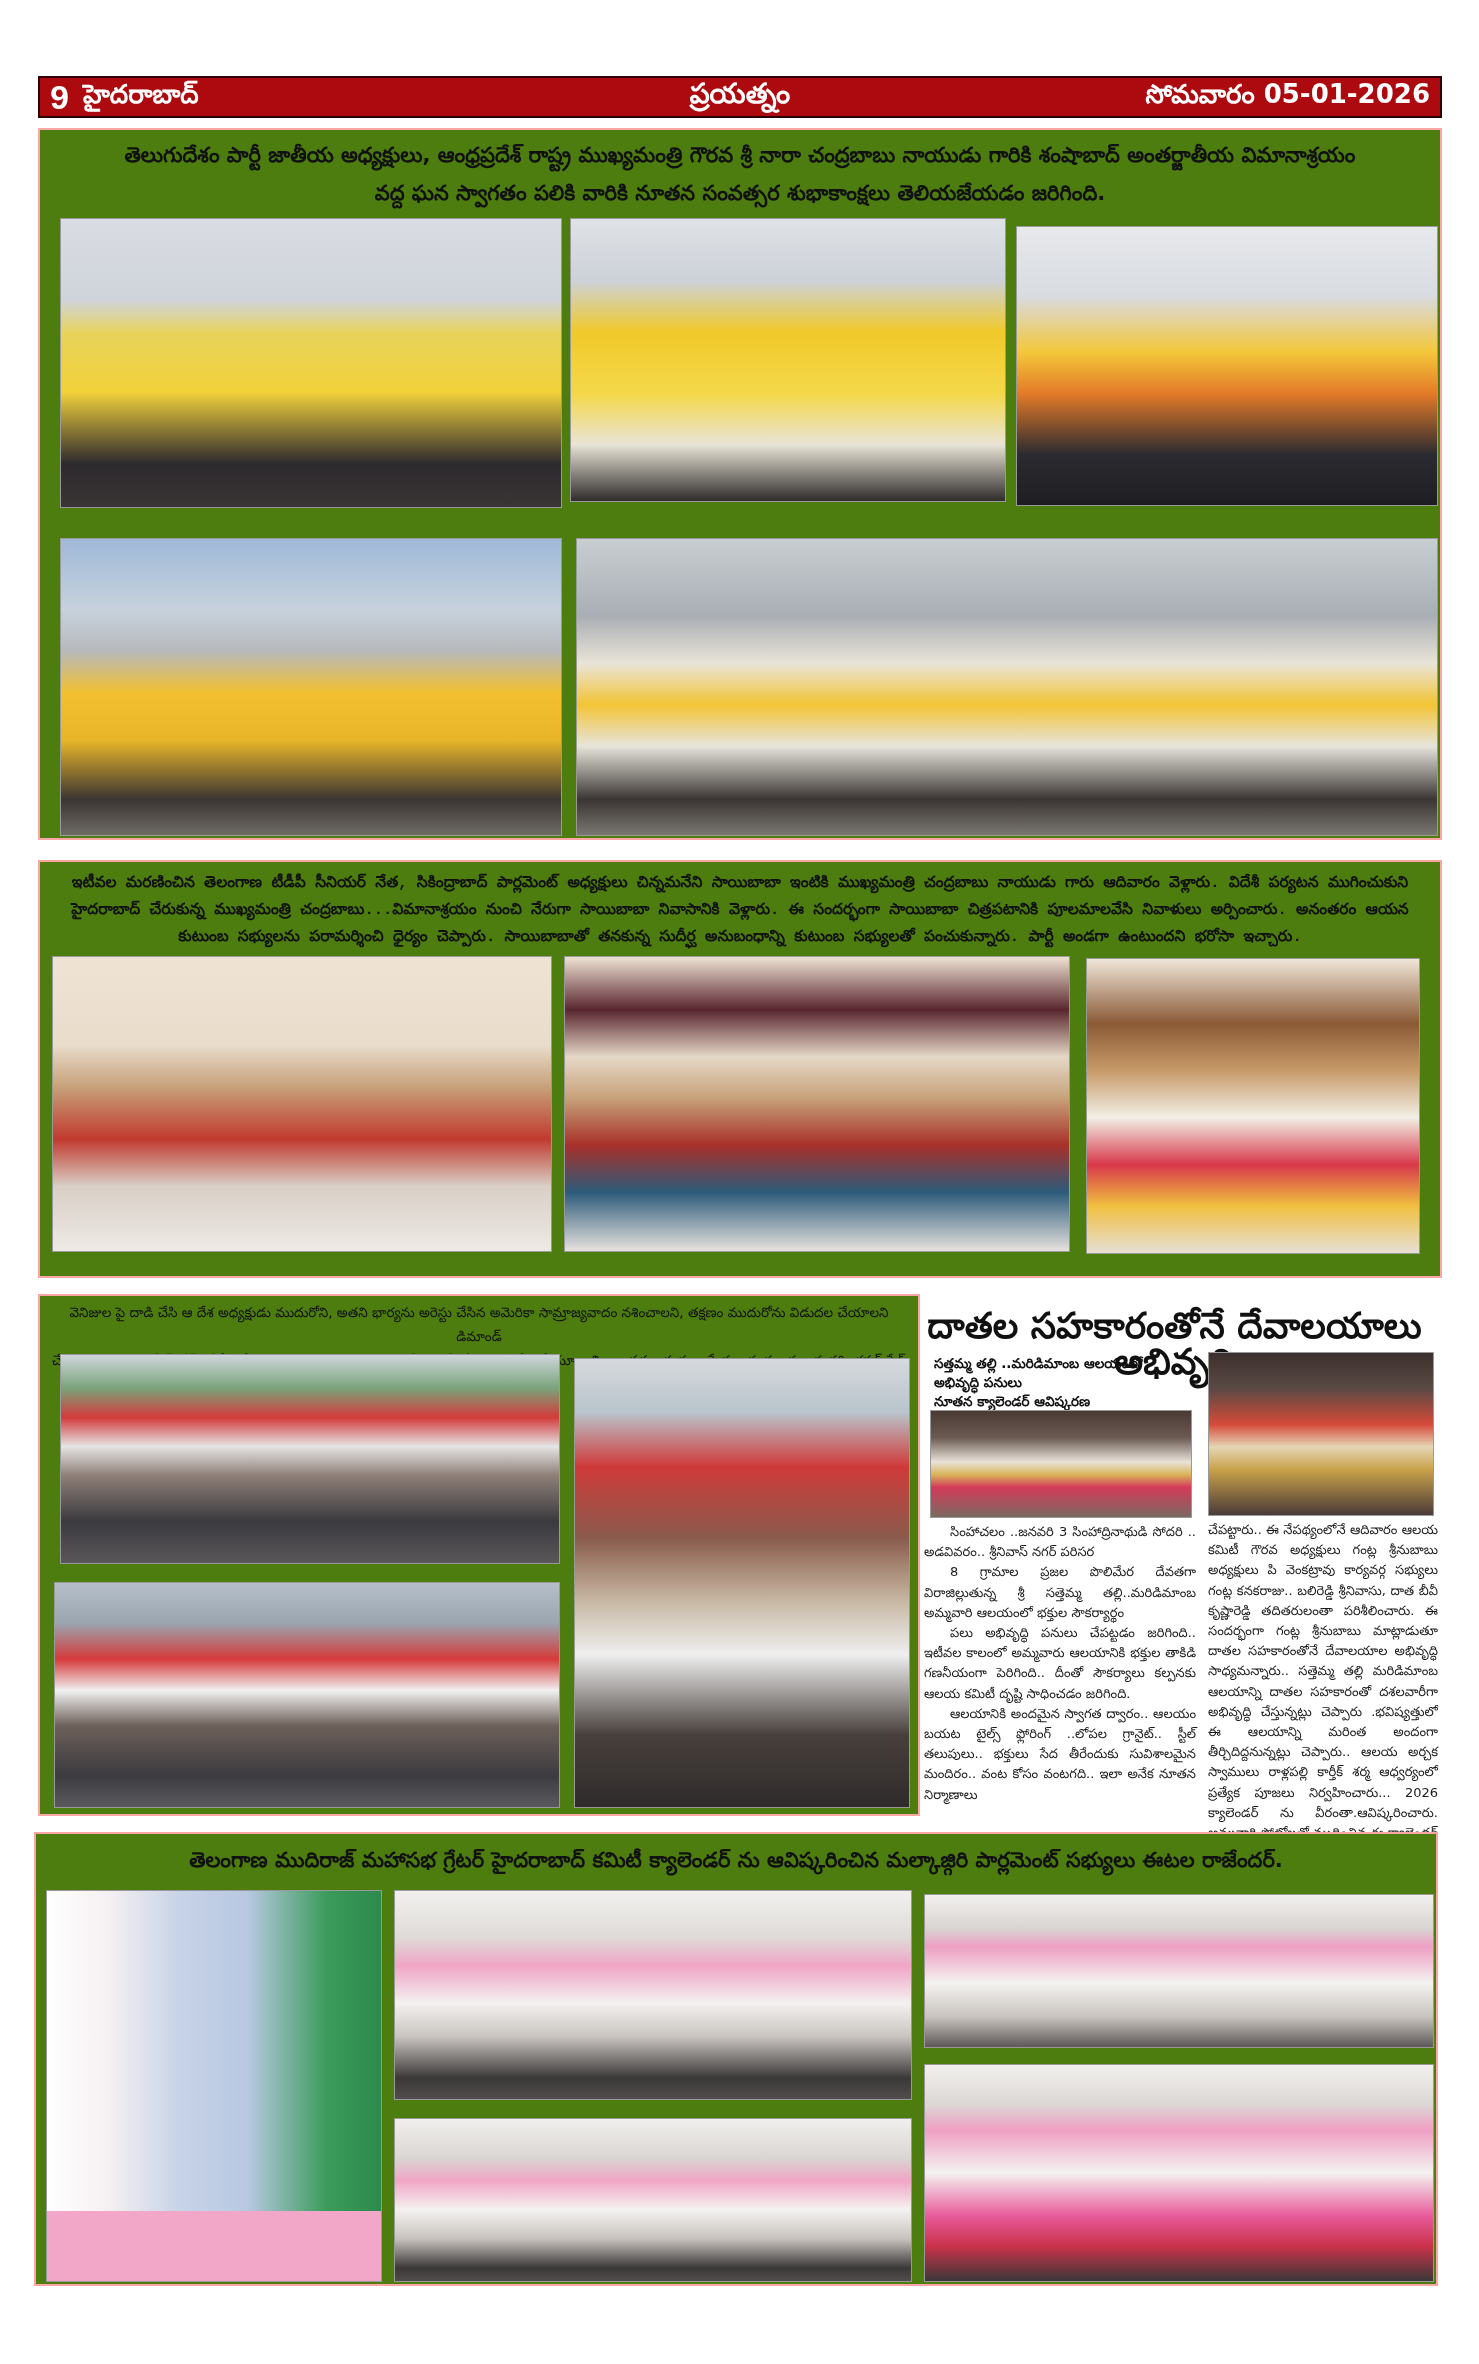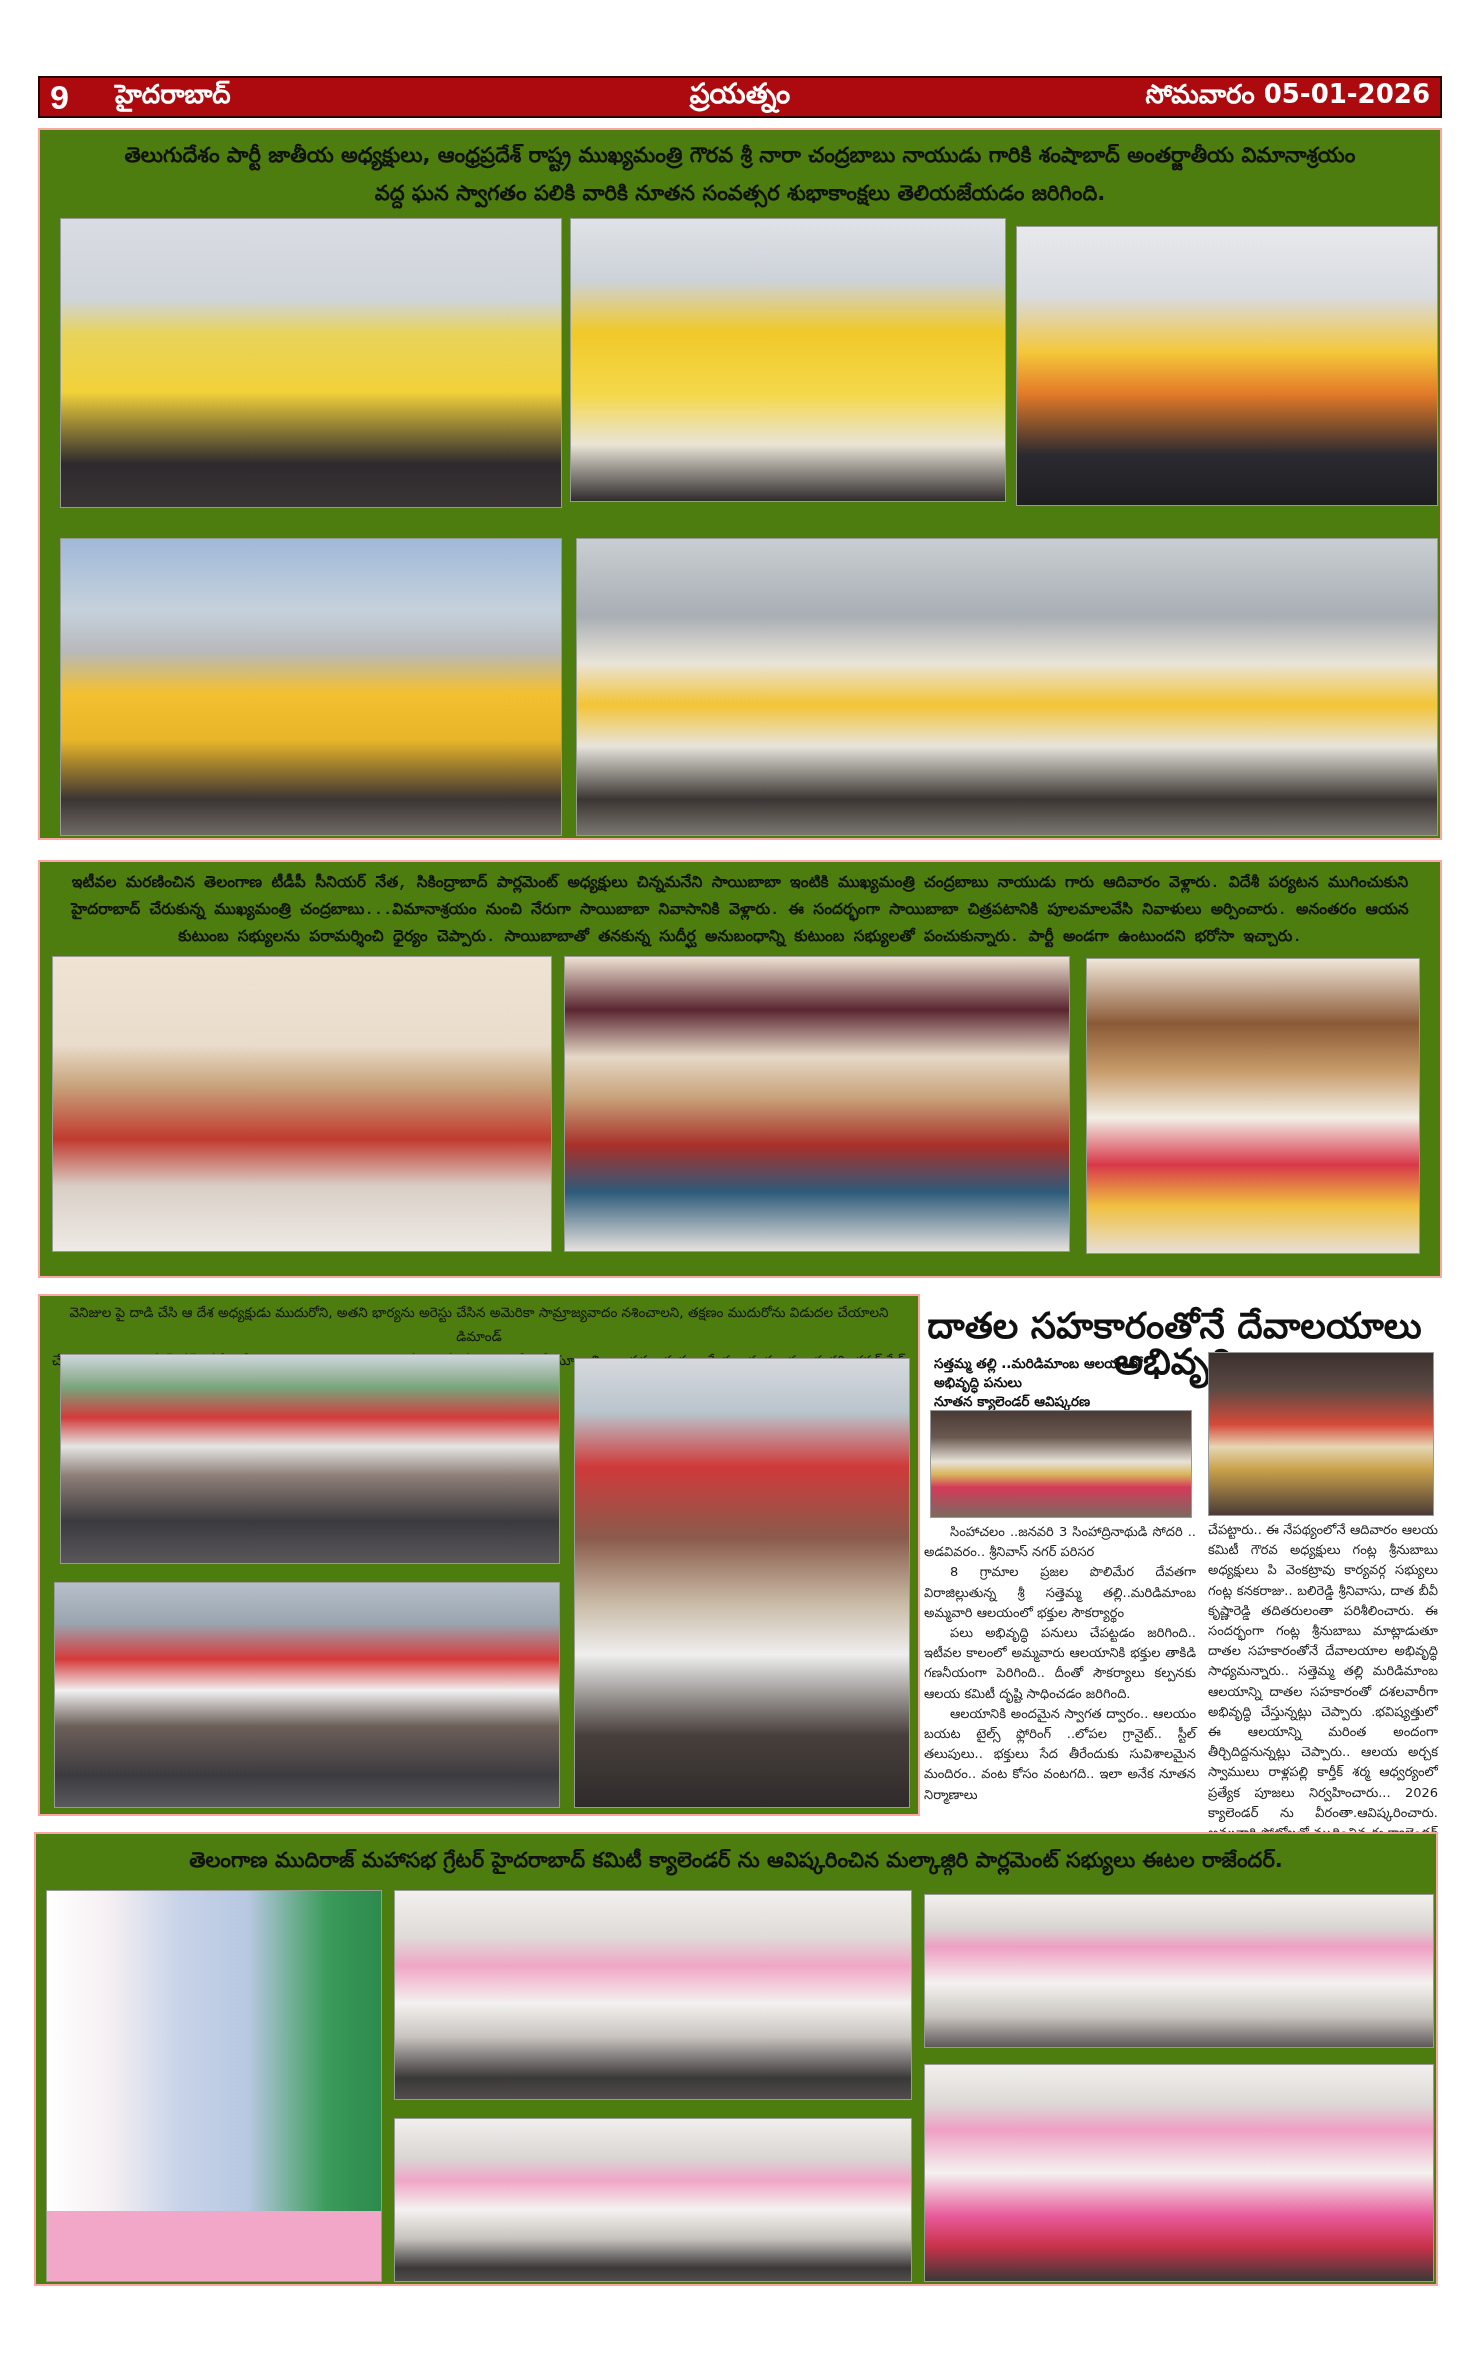--- a/index.html
+++ b/index.html
@@ -7,21 +7,21 @@
     body { font-family: "DejaVu Sans", sans-serif; color: #111; position: relative; }
 
     .masthead {
       position: absolute; left: 38px; top: 76px; width: 1404px; height: 42px;
       background: #ad0a0f; border: 2px solid #2a0000;
       display: flex; align-items: center; justify-content: space-between;
       padding: 0 10px; color: #fff;
     }
     .mh-left { display: flex; align-items: center; gap: 14px; }
     .mh-page { font-family: "Liberation Sans", sans-serif; font-weight: bold; font-size: 34px; line-height: 1; }
-    .mh-city { font-weight: bold; font-size: 26px; margin-left: 32px; }
+    .mh-city { font-weight: bold; font-size: 26px; }
     .mh-brand { font-weight: bold; font-size: 28px; position: absolute; left: 50%; transform: translateX(-50%); }
     .mh-date { font-weight: bold; font-size: 26px; }
 
     .box { position: absolute; border: 2px solid #fca5a5; background: #4d7c0f; }
 
     .headline {
       font-weight: bold; text-align: center; color: #111; line-height: 1.55;
     }
 
     .photo {

